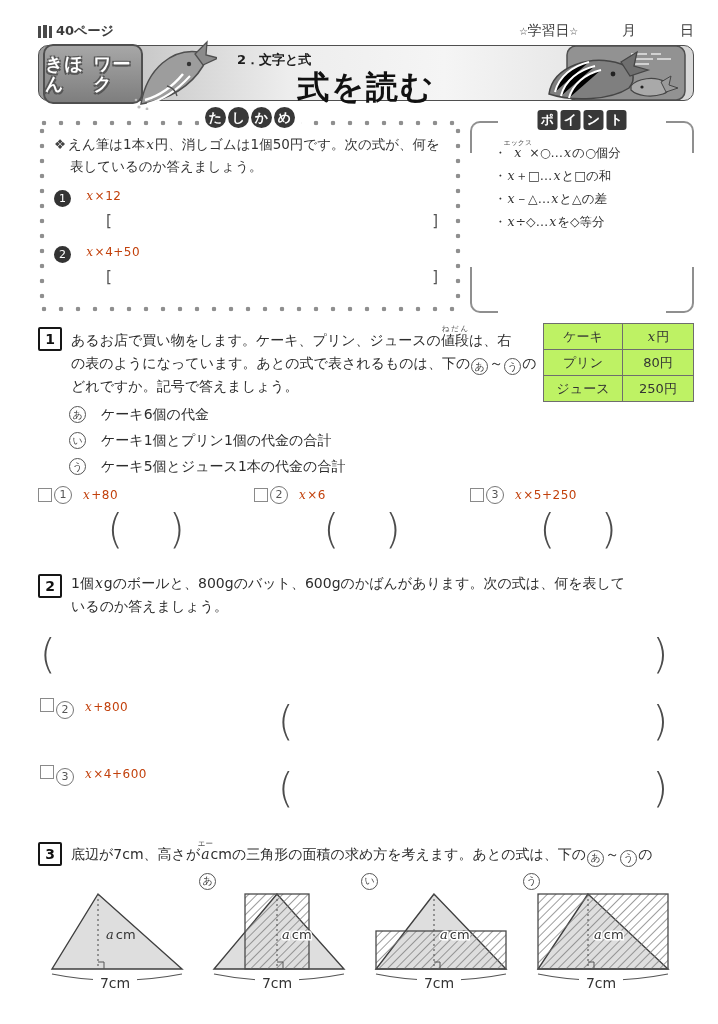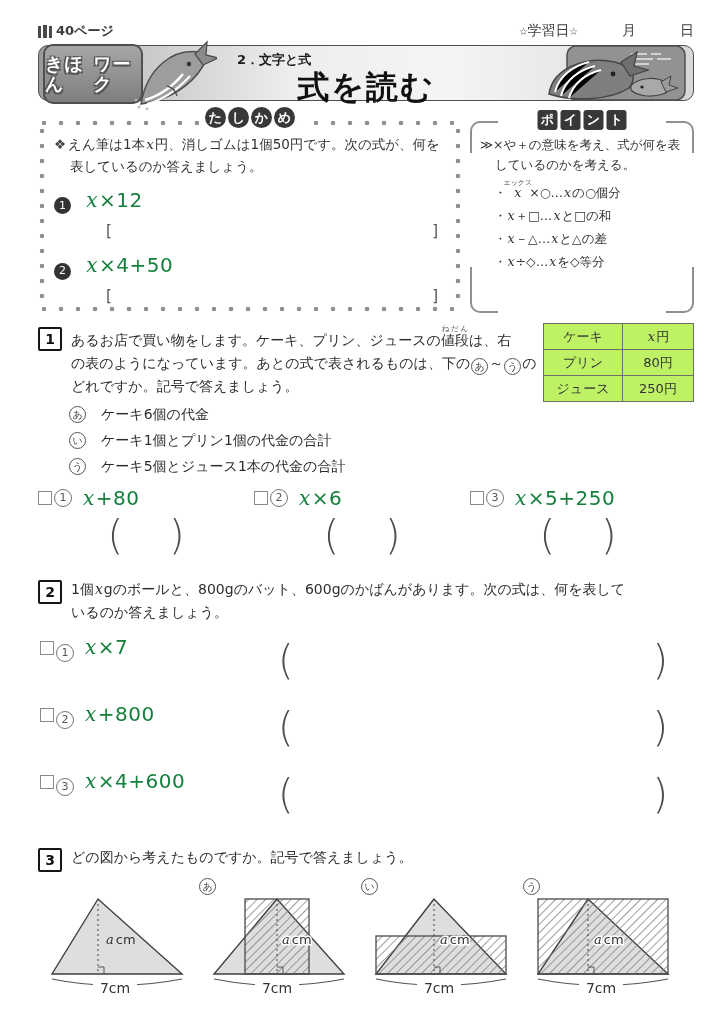--- a/index.html
+++ b/index.html
@@ -70,21 +70,21 @@
   .options .oline{display:flex;align-items:center;gap:14px;height:26px;font-size:14px;}
   
   .ptable{position:absolute;right:0;top:-2px;border-collapse:collapse;font-size:13px;color:#333;background:#bef264;}
   .ptable td{border:1.5px solid #6e6e6e;text-align:center;padding:2px 6px;height:21px;}
   .ptable td:first-child{width:66px;}
   .ptable td:last-child{width:58px;}
   
   .cb{display:inline-block;width:12px;height:12px;border:1.5px solid #8a8a8a;background:#fff;vertical-align:-1px;}
   .cno{display:inline-flex;width:16px;height:16px;border:1px solid #777;border-radius:50%;align-items:center;
        justify-content:center;font-size:11px;color:#555;margin:0 10px 0 2px;vertical-align:-2px;}
-  .expr{font-size:20px;color:#15803d;letter-spacing:0.5px;}
+  .expr{font-size:12px;color:#c2410c;letter-spacing:0.5px;}
   .var{font-family:"DejaVu Serif","Liberation Serif",serif;font-style:italic;padding:0 1px;}
   .exprrow{display:flex;margin-top:6px;}
   .exprrow .ecol{width:216px;display:flex;align-items:center;}
   .parenrow{display:flex;margin-top:2px;height:50px;}
   .parenrow .ppair{width:216px;display:flex;justify-content:center;gap:0;}
   .ppair .gap{width:46px;}
   .bp{font-size:40px;font-weight:200;color:#4c4c4c;line-height:46px;}
   
   .p2item{display:flex;margin:10px 0 0 2px;height:57px;}
   .p2item .left{width:238px;padding-top:2px;}
@@ -201,23 +201,20 @@
       <div class="corner tr"></div>
       <div class="corner bl"></div>
       <div class="corner br"></div>
       <div class="p-badge">
         <span>ポ</span>
         <span>イ</span>
         <span>ン</span>
         <span>ト</span>
       </div>
       <div class="p-inner">
-        <div class="p-lead">
-          <span>≫</span><span>×や＋の意味を考え、式が何を表しているのかを考える。</span>
-        </div>
         <div class="p-bullets">
           <div>・<ruby><span class="var">x</span><rt>エックス</rt></ruby><span>×○…</span><span class="var">x</span><span>の○個分</span></div>
           <div>・<span class="var">x</span><span>＋□…</span><span class="var">x</span><span>と□の和</span></div>
           <div>・<span class="var">x</span><span>－△…</span><span class="var">x</span><span>と△の差</span></div>
           <div>・<span class="var">x</span><span>÷◇…</span><span class="var">x</span><span>を◇等分</span></div>
         </div>
       </div>
     </div>
   </div>
 
@@ -298,21 +295,20 @@
 
   <div class="problem" style="margin-top:16px;">
     <div class="phead">
       <span class="pnum">2</span>
       <div class="ptext" style="width:608px;">
         <div><span>1個</span><span class="var">x</span><span>gのボールと、800gのバット、600gのかばんがあります。次の式は、何を表して</span></div>
         <div><span>いるのか答えましょう。</span></div>
       </div>
     </div>
     <div class="p2item">
-      <div class="left"><span class="cb"></span><span class="cno">1</span><span class="expr"><span class="var">x</span><span>×7</span></span></div>
       <div class="pgroup">
           <span class="bp">(</span>
           <span class="bp">)</span>
         </div>
     </div>
     <div class="p2item">
       <div class="left"><span class="cb"></span><span class="cno">2</span><span class="expr"><span class="var">x</span><span>+800</span></span></div>
       <div class="pgroup">
           <span class="bp">(</span>
           <span class="bp">)</span>
@@ -324,21 +320,21 @@
           <span class="bp">(</span>
           <span class="bp">)</span>
         </div>
     </div>
   </div>
 
   <div class="problem" style="margin-top:22px;">
     <div class="phead">
       <span class="pnum">3</span>
       <div class="ptext" style="width:620px;">
-        <div><span>どの図から考えたものですか。記号で答えましょう。</span></div>
+        <div><span>底辺が7cm、高さが</span><ruby><span class="var">a</span><rt>エー</rt></ruby><span>cmの三角形の面積の求め方を考えます。あとの式は、下の</span><span class="omark">あ</span><span>～</span><span class="omark">う</span><span>の</span></div>
       </div>
     </div>
 
     <div class="figrow">
 
       <div class="fig">
         <svg width="150" height="118" viewBox="0 0 150 118">
           <polygon points="58,13 12,88 142,88" fill="#dedede" stroke="#3f3f3f" stroke-width="1.4"></polygon>
           <line x1="58" y1="13" x2="58" y2="88" stroke="#555" stroke-width="1.1" stroke-dasharray="2,3"></line>
           <path d="M58,81 h6 v7" fill="none" stroke="#555" stroke-width="1"></path>

